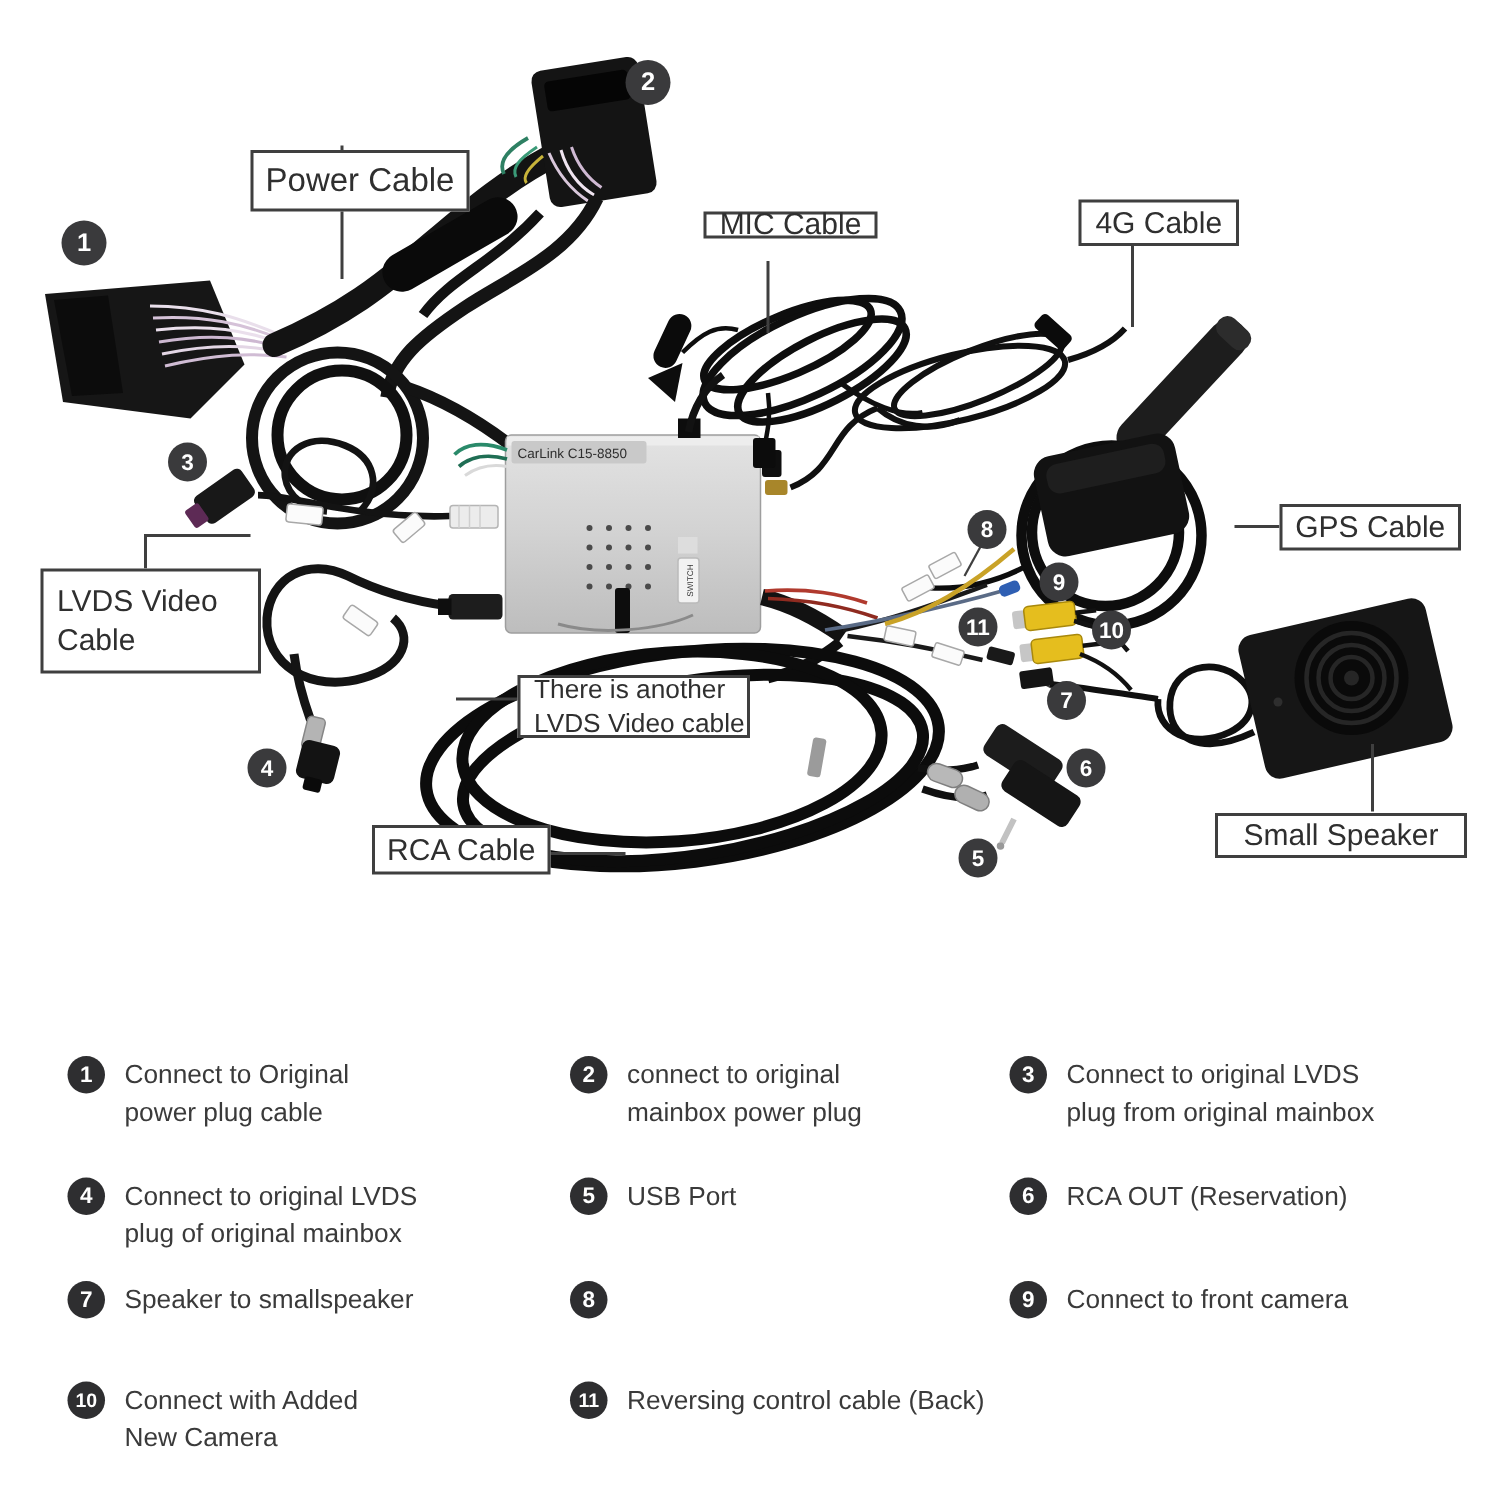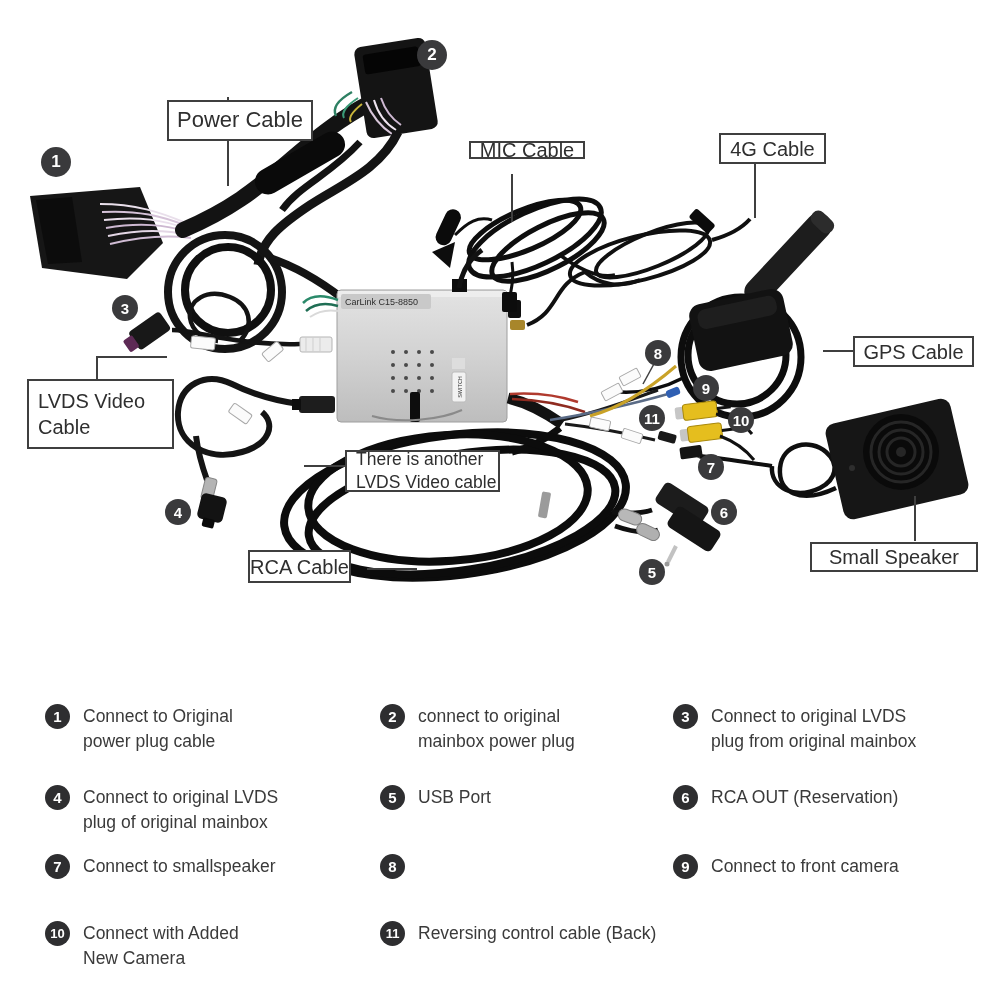--- a/index.html
+++ b/index.html
@@ -281,21 +281,21 @@
   </svg>
 
   <div class="label-box" style="left:167px;top:56px;width:146px;height:41px;font-size:22px;margin-top:44px;">Power Cable</div>
   <div class="label-box" style="left:469px;top:141px;width:116px;height:18px;">MIC Cable</div>
   <div class="label-box" style="left:719px;top:133px;width:107px;height:31px;">4G Cable</div>
   <div class="label-box" style="left:853px;top:336px;width:121px;height:31px;">GPS Cable</div>
   <div class="label-box left" style="left:27px;top:379px;width:147px;height:70px;">LVDS Video
 Cable</div>
   <div class="label-box left" style="left:345px;top:450px;width:155px;height:42px;font-size:17.5px;">There is another
 LVDS Video cable</div>
-  <div class="label-box" style="left:248px;top:550px;width:103px;height:33px;">RCA Cable</div>
+  <div class="label-box" style="left:248px;top:550px;width:119px;height:33px;">RCA Cable</div>
   <div class="label-box" style="left:810px;top:542px;width:168px;height:30px;">Small Speaker</div>
 
   <div class="marker lg" style="left:41px;top:147px;">1</div>
   <div class="marker lg" style="left:417px;top:40px;">2</div>
   <div class="marker sm" style="left:112px;top:295px;">3</div>
   <div class="marker sm" style="left:165px;top:499px;">4</div>
   <div class="marker sm" style="left:639px;top:559px;">5</div>
   <div class="marker sm" style="left:711px;top:499px;">6</div>
   <div class="marker sm" style="left:698px;top:454px;">7</div>
   <div class="marker sm" style="left:645px;top:340px;">8</div>
@@ -326,21 +326,21 @@
   <div class="legend-item" style="left:380px;top:785px;">
     <span class="lnum">5</span>
     <span class="ltext">USB Port</span>
   </div>
   <div class="legend-item" style="left:673px;top:785px;">
     <span class="lnum">6</span>
     <span class="ltext">RCA OUT (Reservation)</span>
   </div>
   <div class="legend-item" style="left:45px;top:854px;">
     <span class="lnum">7</span>
-    <span class="ltext">Connect to smallspeaker</span>
+    <span class="ltext">Speaker to smallspeaker</span>
   </div>
   <div class="legend-item" style="left:380px;top:854px;">
     <span class="lnum">8</span>
   </div>
   <div class="legend-item" style="left:673px;top:854px;">
     <span class="lnum">9</span>
     <span class="ltext">Connect to front camera</span>
   </div>
   <div class="legend-item" style="left:45px;top:921px;">
     <span class="lnum wide">10</span>

